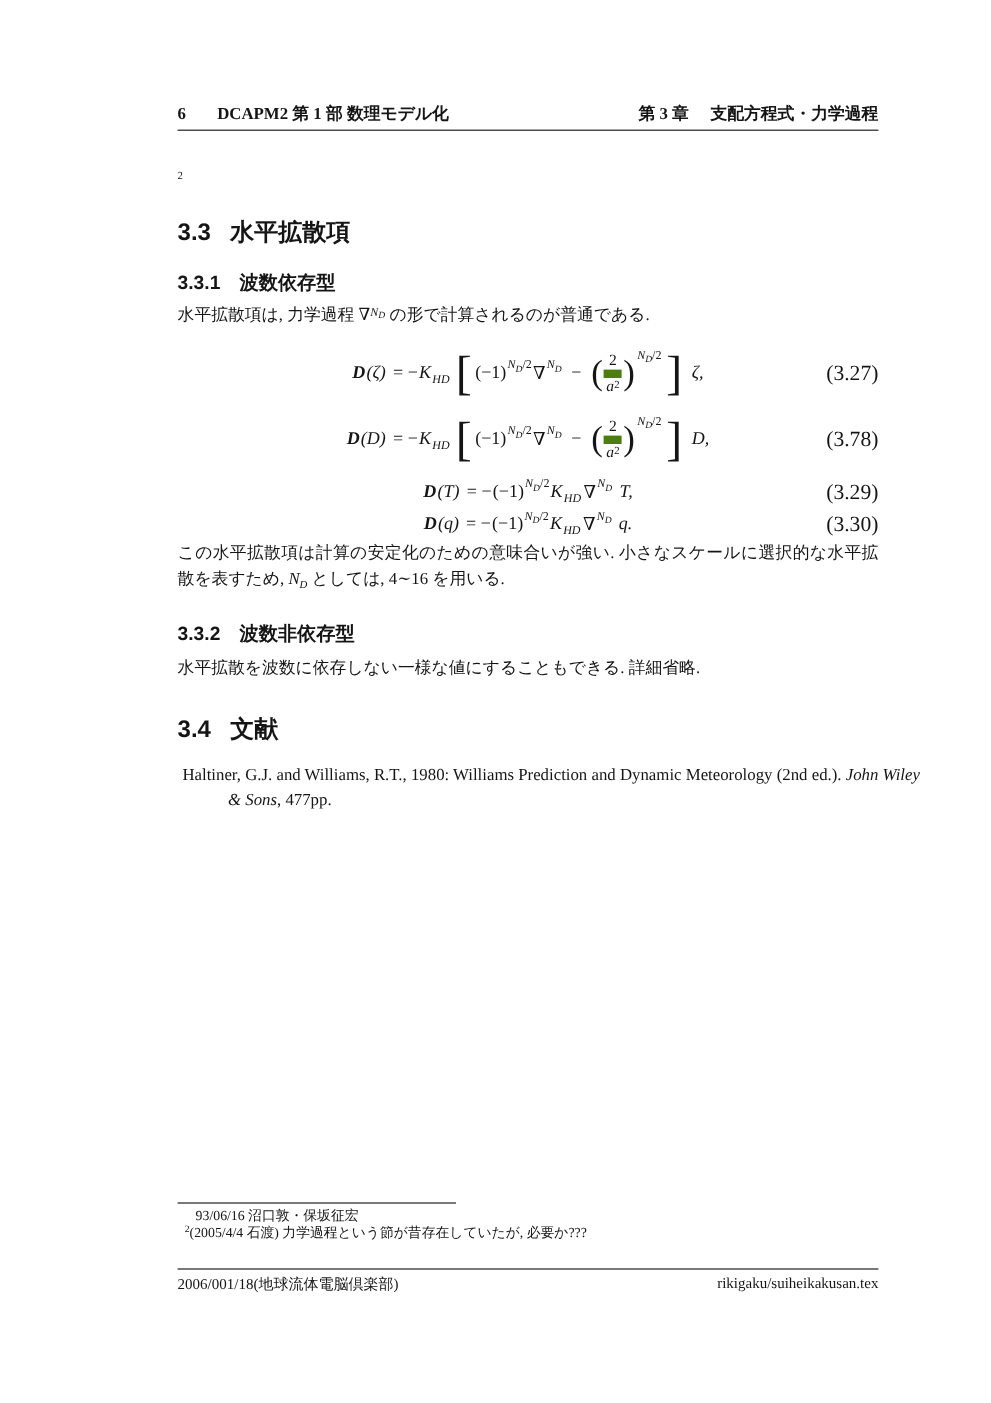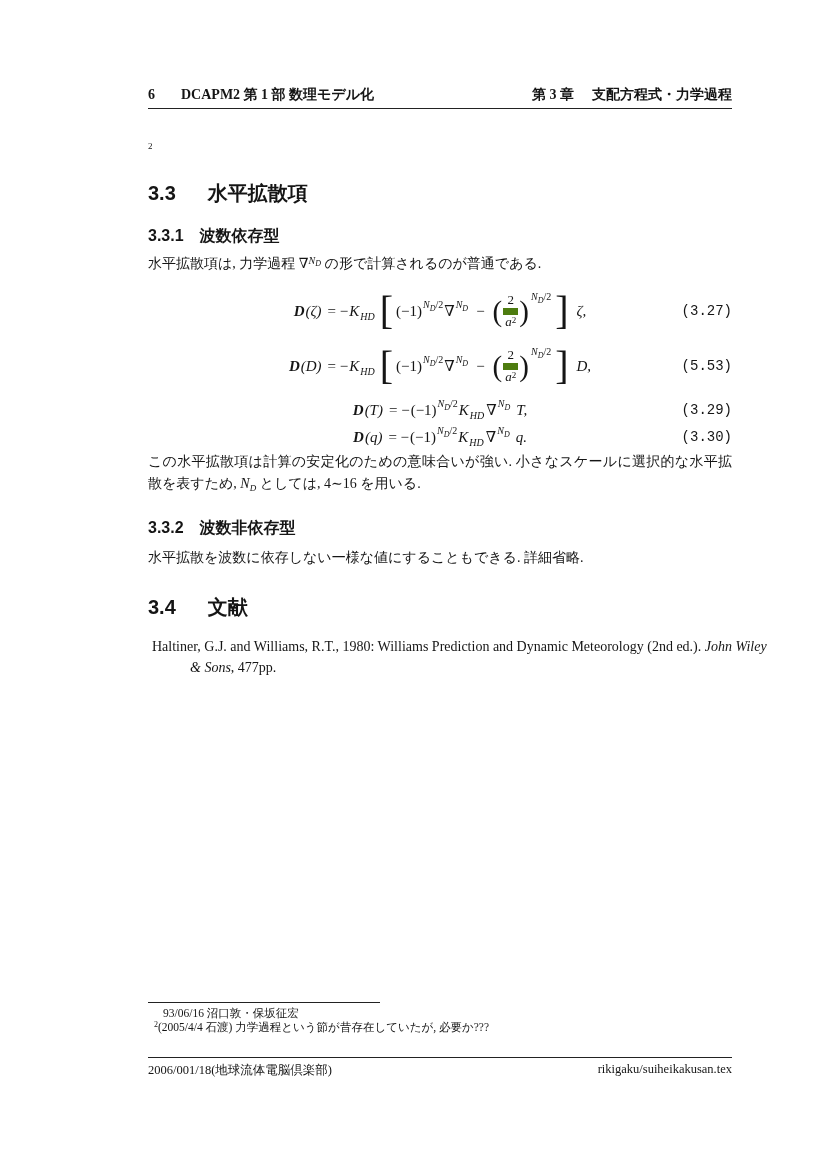--- a/index.html
+++ b/index.html
@@ -18,21 +18,21 @@
   .hdr .gapR { margin-right:18px; }
   .rule { background:#222222; height:1px; }
   .hdr-rule { top:108px; left:148px; width:584px; }
 
   
   h1,h2,p { margin:0; padding:0; font-weight:normal; }
   .sec { left:148px; font-weight:bold; }
   .sec .secnum { font-family:Liberation Sans, sans-serif; }
   .sec .sectitle { font-family:"Liberation Sans","DejaVu Sans",sans-serif; }
   .sec-lg { font-size:20px; }
-  .sec-lg .sectitle { margin-left:32px; }
+  .sec-lg .sectitle { margin-left:16px; }
   .sec-sm { font-size:16px; }
   .sec-sm .sectitle { margin-left:16px; }
 
   
   .para { left:148px; width:584px; font-size:14px; line-height:21.5px; text-align:justify; }
   .topmark { top:141px; left:148px; font-size:9px; }
 
   
   .it { font-style:italic; }
   .isup { font-size:10px; position:relative; top:-4px; }
@@ -51,21 +51,21 @@
   .eq .expo .esub { font-size:8px; position:relative; top:3px; font-style:italic; }
   .eq .expo.hi { top:-15px; }
   .eq .bigd { font-size:40px; font-weight:300; line-height:0.95; margin:0 3px; }
   .eq .bigp { font-size:29px; font-weight:300; line-height:1; margin:0 1px; }
   .eq .binop { margin:0 7px; }
   .eq .tail { margin-left:5px; font-style:italic; }
   .frac { display:inline-block; text-align:center; font-size:13px; line-height:1.15; }
   .frac .fnum { display:block; padding:0 2px; }
   .frac .fden { display:block; border-top:7px solid #4d7c0f; padding:0 2px; }
   .frac .fsup { font-size:9px; vertical-align:3px; }
-  .eqnum { position:absolute; right:0; top:50%; transform:translateY(-50%); font-size:14px;font-family:Liberation Mono, monospace; }
+  .eqnum { position:absolute; right:0; top:50%; transform:translateY(-50%); font-size:18px; }
 
   
   .ref { left:152px; width:580px; font-size:14px; line-height:21px;
          padding-left:38px; text-indent:-38px; }
 
   
   .fnrule { top:1002px; left:148px; width:232px; }
   .fn { font-size:11.5px; }
   .fnmark { font-size:8px; vertical-align:4px; }
   .ftrule { top:1057px; left:148px; width:584px; }
@@ -103,21 +103,21 @@
   <div class="eq">
     <span class="cal">D</span><span class="lhsarg">(ζ)</span><span class="rel">= −</span><span class="it">K</span><span class="bsub">HD</span><span class="bigd">[</span><span>(−1)</span><span class="expo"><span class="it">N</span><span class="esub">D</span><span>/2</span></span><span>∇</span><span class="expo"><span class="it">N</span><span class="esub">D</span></span><span class="binop">−</span><span class="bigp">(</span><span class="frac"><span class="fnum">2</span><span class="fden"><span class="it">a</span><span class="fsup">2</span></span></span><span class="bigp">)</span><span class="expo hi"><span class="it">N</span><span class="esub">D</span><span>/2</span></span><span class="bigd">]</span><span class="tail">ζ,</span>
   </div>
   <span class="eqnum">(3.27)</span>
 </div>
 
 <div class="eqrow" style="top:341px;height:50px">
   <div class="eq">
     <span class="cal">D</span><span class="lhsarg">(D)</span><span class="rel">= −</span><span class="it">K</span><span class="bsub">HD</span><span class="bigd">[</span><span>(−1)</span><span class="expo"><span class="it">N</span><span class="esub">D</span><span>/2</span></span><span>∇</span><span class="expo"><span class="it">N</span><span class="esub">D</span></span><span class="binop">−</span><span class="bigp">(</span><span class="frac"><span class="fnum">2</span><span class="fden"><span class="it">a</span><span class="fsup">2</span></span></span><span class="bigp">)</span><span class="expo hi"><span class="it">N</span><span class="esub">D</span><span>/2</span></span><span class="bigd">]</span><span class="tail">D,</span>
   </div>
-  <span class="eqnum">(5.53)</span>
+  <span class="eqnum">(3.78)</span>
 </div>
 
 <div class="eqrow" style="top:398px;height:24px">
   <div class="eq">
     <span class="cal">D</span><span class="lhsarg">(T)</span><span class="rel">= −</span><span>(−1)</span><span class="expo"><span class="it">N</span><span class="esub">D</span><span>/2</span></span><span class="it">K</span><span class="bsub">HD</span><span>∇</span><span class="expo"><span class="it">N</span><span class="esub">D</span></span><span class="tail">T,</span>
   </div>
   <span class="eqnum">(3.29)</span>
 </div>
 
 <div class="eqrow" style="top:425px;height:24px">

